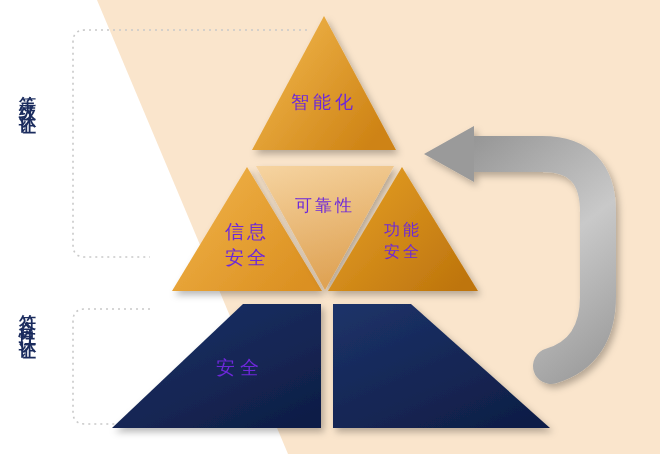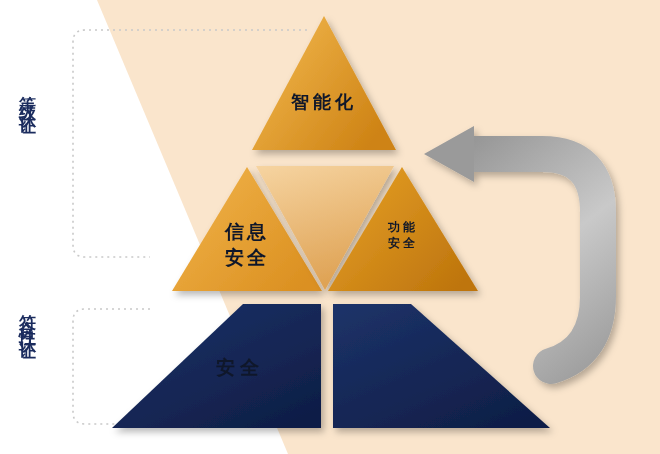--- a/index.html
+++ b/index.html
@@ -12,30 +12,30 @@
   .canvas{
     position:relative;
     width:660px;height:454px;
     overflow:hidden;
     background:#fff;
     font-family:"Liberation Sans","DejaVu Sans",sans-serif;
   }
   .canvas svg{position:absolute;left:0;top:0;}
   .shape-label{
     position:absolute;
-    color:#0f172a;
-    font-weight:bold;
+    color:#6d28d9;
+    font-weight:normal;
     text-align:center;
     pointer-events:none;
   }
   .pre{white-space:pre-line;}
   .lbl-top{left:252px;top:90px;width:144px;font-size:18px;letter-spacing:4px;}
   .lbl-center{left:253px;top:194px;width:144px;font-size:17px;letter-spacing:3px;}
   .lbl-mid-left{left:177px;top:219px;width:140px;font-size:19px;letter-spacing:3px;line-height:1.35;}
-  .lbl-mid-right{left:333px;top:219px;width:140px;font-size:12px;letter-spacing:3px;line-height:1.35;}
+  .lbl-mid-right{left:333px;top:219px;width:140px;font-size:16px;letter-spacing:3px;line-height:1.35;}
   .lbl-bottom-left{left:160px;top:355px;width:160px;font-size:19px;letter-spacing:5px;}
   .lbl-bottom-right{left:345px;top:355px;width:150px;font-size:19px;letter-spacing:2px;}
   .side-label{
     position:absolute;
     writing-mode:vertical-rl;
     text-orientation:upright;
     color:var(--label-navy,#1B2C5E);
     font-weight:600;
     font-size:17px;
     letter-spacing:7px;
@@ -93,20 +93,21 @@
 
     <polygon points="324,16 252,150 396,150" fill="url(#gradTop)" filter="url(#ds)"></polygon>
     <polygon points="247,167 172,291 322,291" fill="url(#gradLeft)" filter="url(#ds)"></polygon>
     <polygon points="256,166 394,166 325,290" fill="url(#gradCenter)" filter="url(#ds)"></polygon>
     <polygon points="402,167 328,291 478,291" fill="url(#gradRight)" filter="url(#ds)"></polygon>
     <polygon points="243,304 321,304 321,428 112,428" fill="url(#gradNavy)" filter="url(#ds)"></polygon>
     <polygon points="333,304 411,304 550,428 333,428" fill="url(#gradNavy)" filter="url(#ds)"></polygon>
   </svg>
 
   <div class="shape-label lbl-top">智能化</div>
+  <div class="shape-label lbl-center">可靠性</div>
   <div class="shape-label lbl-mid-left pre">信息
 安全</div>
   <div class="shape-label lbl-mid-right pre">功能
 安全</div>
   <div class="shape-label lbl-bottom-left">安全</div>
 
   <div class="side-label side-top">等级认证</div>
   <div class="side-label side-bottom">符合性认证</div>
 
 </div>

